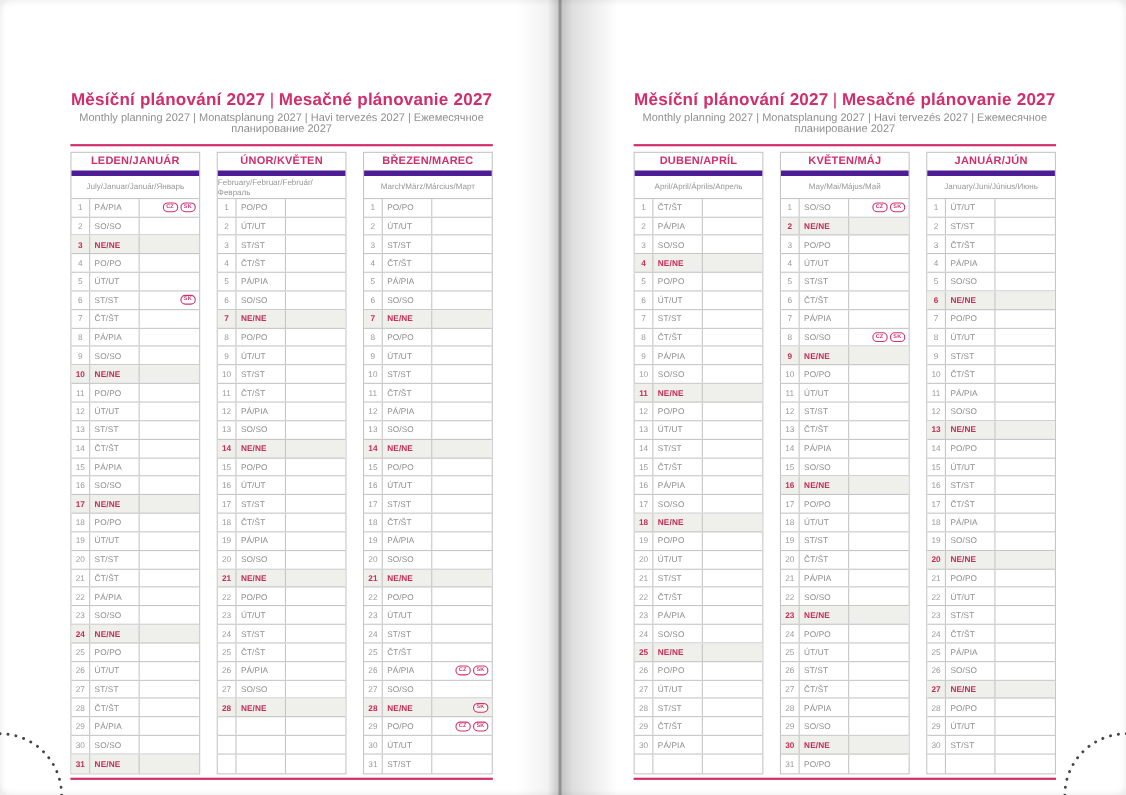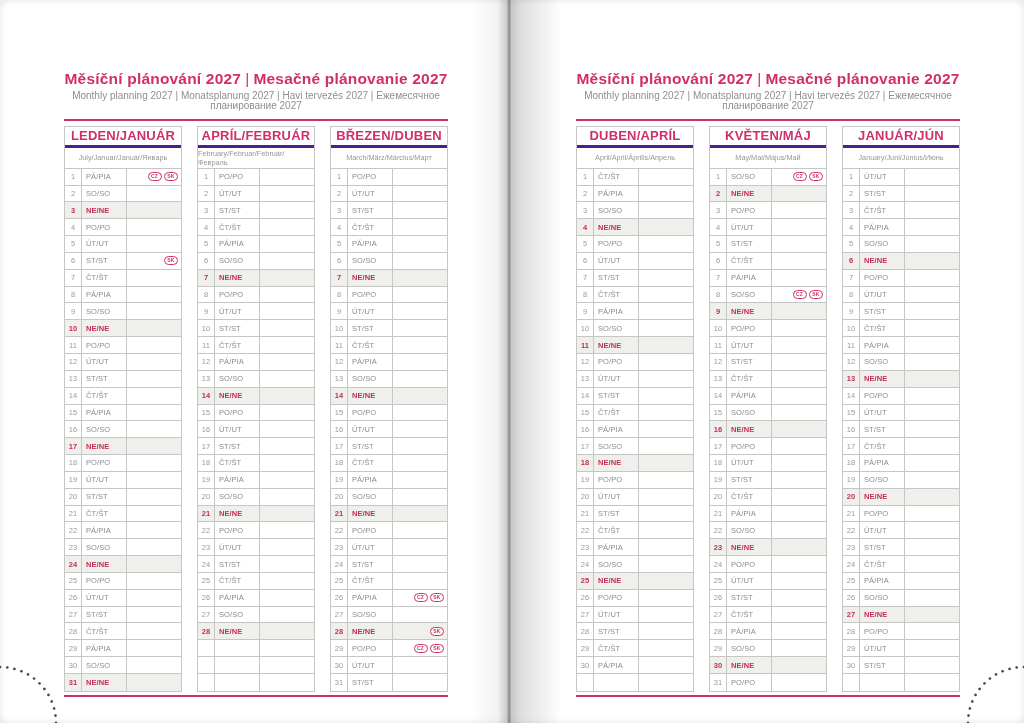--- a/index.html
+++ b/index.html
@@ -7,35 +7,35 @@
     position:relative; width:1024px; height:723px; overflow:hidden;
     font-family:"Liberation Sans", sans-serif;
   }
   #spread {
     position:absolute; inset:0; background:#ffffff; border-radius:9px;
     box-shadow: inset 0 0 7px rgba(0,0,0,0.10);
   }
   .page { position:absolute; top:0; width:512px; height:723px; }
   #page-left  { left:0; }
   #page-right { left:512px; }
-  .content { width:384px; margin:4px auto; padding-top:66px; }
+  .content { width:384px; margin:16px auto; padding-top:66px; }
 
   .title-line { text-align:center; font-size:15.5px; line-height:17px; font-weight:bold; color:#d02e6c; letter-spacing:0.2px; }
   .t-sep { font-weight:400; padding:0 4px; color:#d02e6c; }
   .subtitle { margin-top:4px; text-align:center; font-size:10px; line-height:10px; color:#8f8f8f; }
   .rule { height:1.7px; background:#d02e6c; }
   .rule.top { margin-top:8px; }
   .rule.bottom { margin-top:3px; }
 
   .months { display:flex; gap:15px; margin-top:5px; }
   .month { width:118px; box-sizing:border-box; border:1px solid #c6c6c6; background:#fff; }
   .m-header {
-    height:21px; box-sizing:border-box; border-bottom:3px solid #4c1d95;
+    height:21px; box-sizing:border-box; border-bottom:5px solid #4c1d95;
     display:flex; align-items:center; justify-content:center;
-    font-size:13px; font-weight:bold; color:#d02e6c; letter-spacing:0.2px;
+    font-size:10px; font-weight:bold; color:#d02e6c; letter-spacing:0.2px;
   }
   .m-sub {
     height:21px; box-sizing:border-box; border-bottom:1px solid #c6c6c6;
     display:flex; align-items:center; justify-content:center;
     font-size:7.3px; color:#979797;
   }
   .m-row { display:flex; height:16.85px; box-sizing:border-box; border-bottom:1px solid #c6c6c6; }
   .m-row:last-child { border-bottom:none; }
   .c-num {
     width:17px; box-sizing:border-box; border-right:1px solid #c6c6c6; flex:none;
@@ -238,21 +238,21 @@
                 <div class="c-wd">SO/SO</div>
                 <div class="c-note"></div>
               </div>
               <div class="m-row sun">
                 <div class="c-num">31</div>
                 <div class="c-wd">NE/NE</div>
                 <div class="c-note"></div>
               </div>
             </div>
             <div class="month">
-              <div class="m-header">APRÍL/FEBRUÁR</div>
+              <div class="m-header">ÚNOR/KVĚTEN</div>
               <div class="m-sub">February/Februar/Február/Февраль</div>
               <div class="m-row">
                 <div class="c-num">1</div>
                 <div class="c-wd">PO/PO</div>
                 <div class="c-note"></div>
               </div>
               <div class="m-row">
                 <div class="c-num">2</div>
                 <div class="c-wd">ÚT/UT</div>
                 <div class="c-note"></div>
@@ -397,21 +397,21 @@
                 <div class="c-wd"></div>
                 <div class="c-note"></div>
               </div>
               <div class="m-row">
                 <div class="c-num"></div>
                 <div class="c-wd"></div>
                 <div class="c-note"></div>
               </div>
             </div>
             <div class="month">
-              <div class="m-header">BŘEZEN/DUBEN</div>
+              <div class="m-header">BŘEZEN/MAREC</div>
               <div class="m-sub">March/März/Március/Март</div>
               <div class="m-row">
                 <div class="c-num">1</div>
                 <div class="c-wd">PO/PO</div>
                 <div class="c-note"></div>
               </div>
               <div class="m-row">
                 <div class="c-num">2</div>
                 <div class="c-wd">ÚT/UT</div>
                 <div class="c-note"></div>

